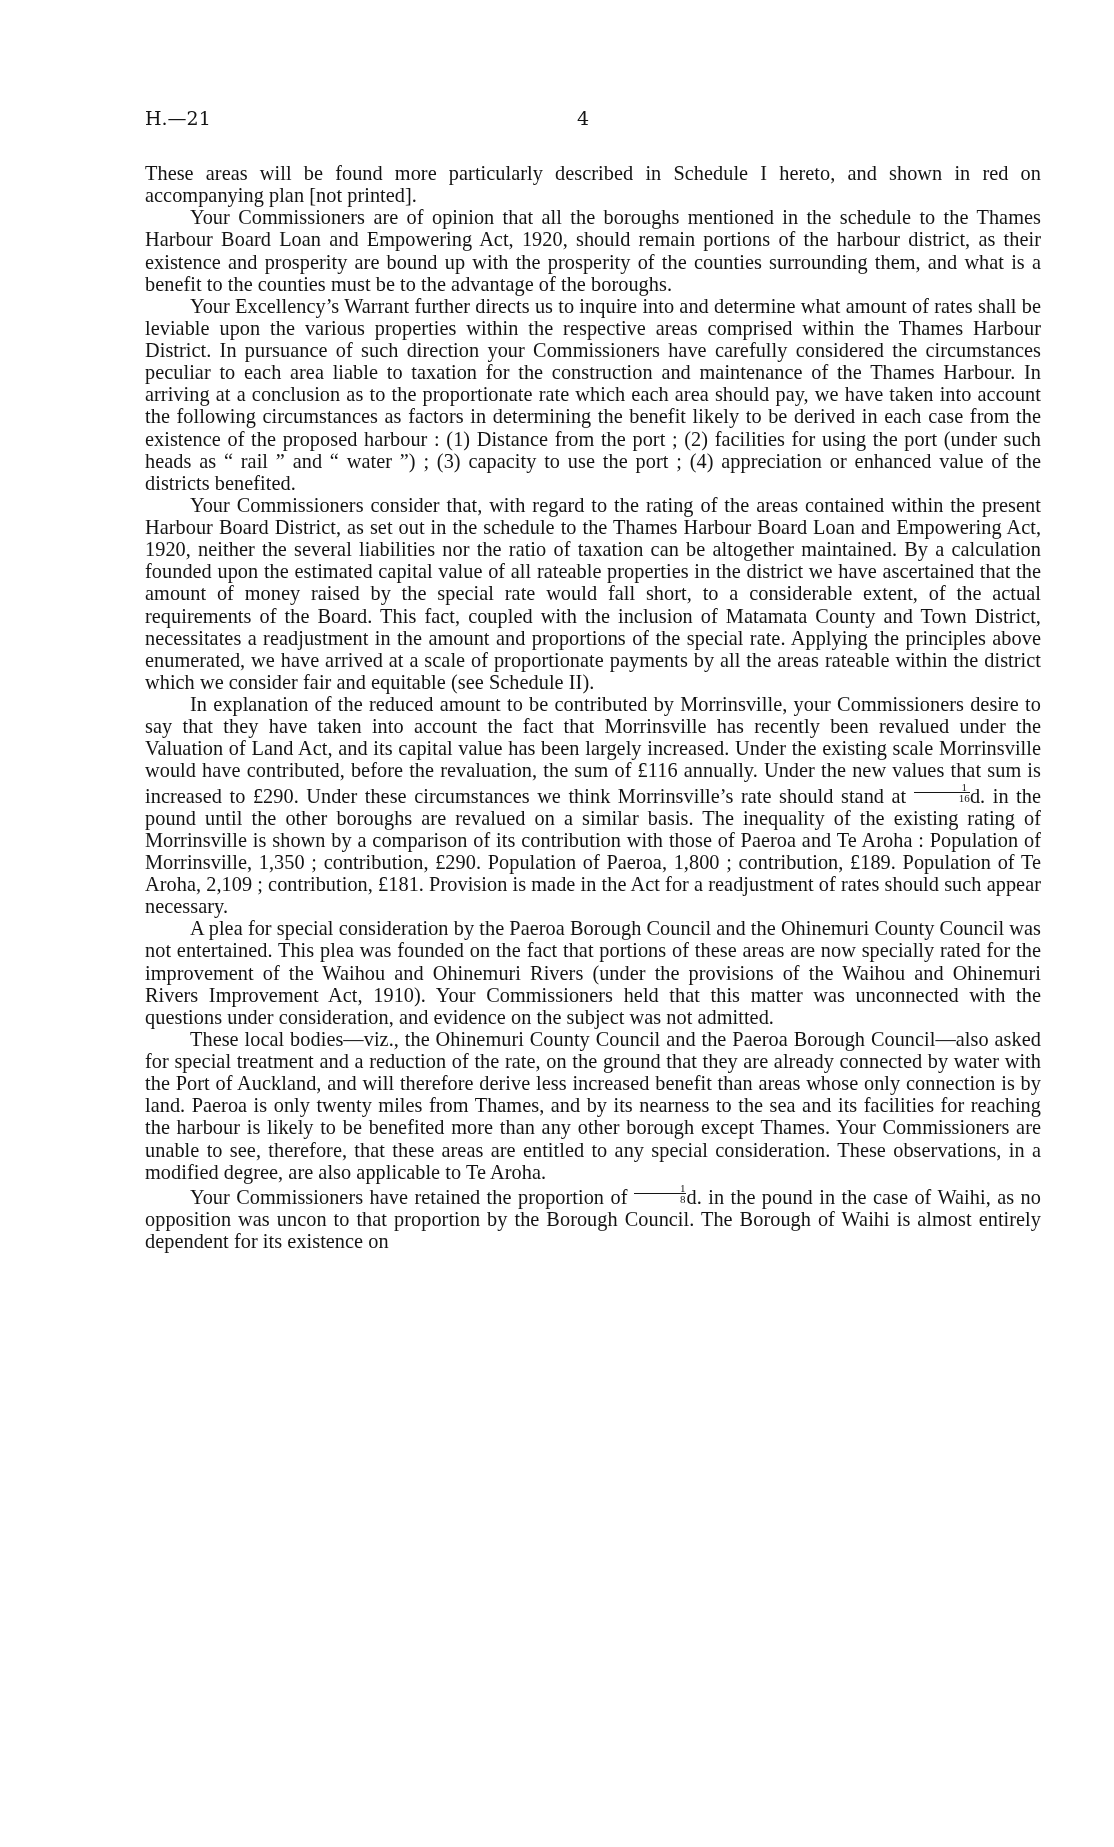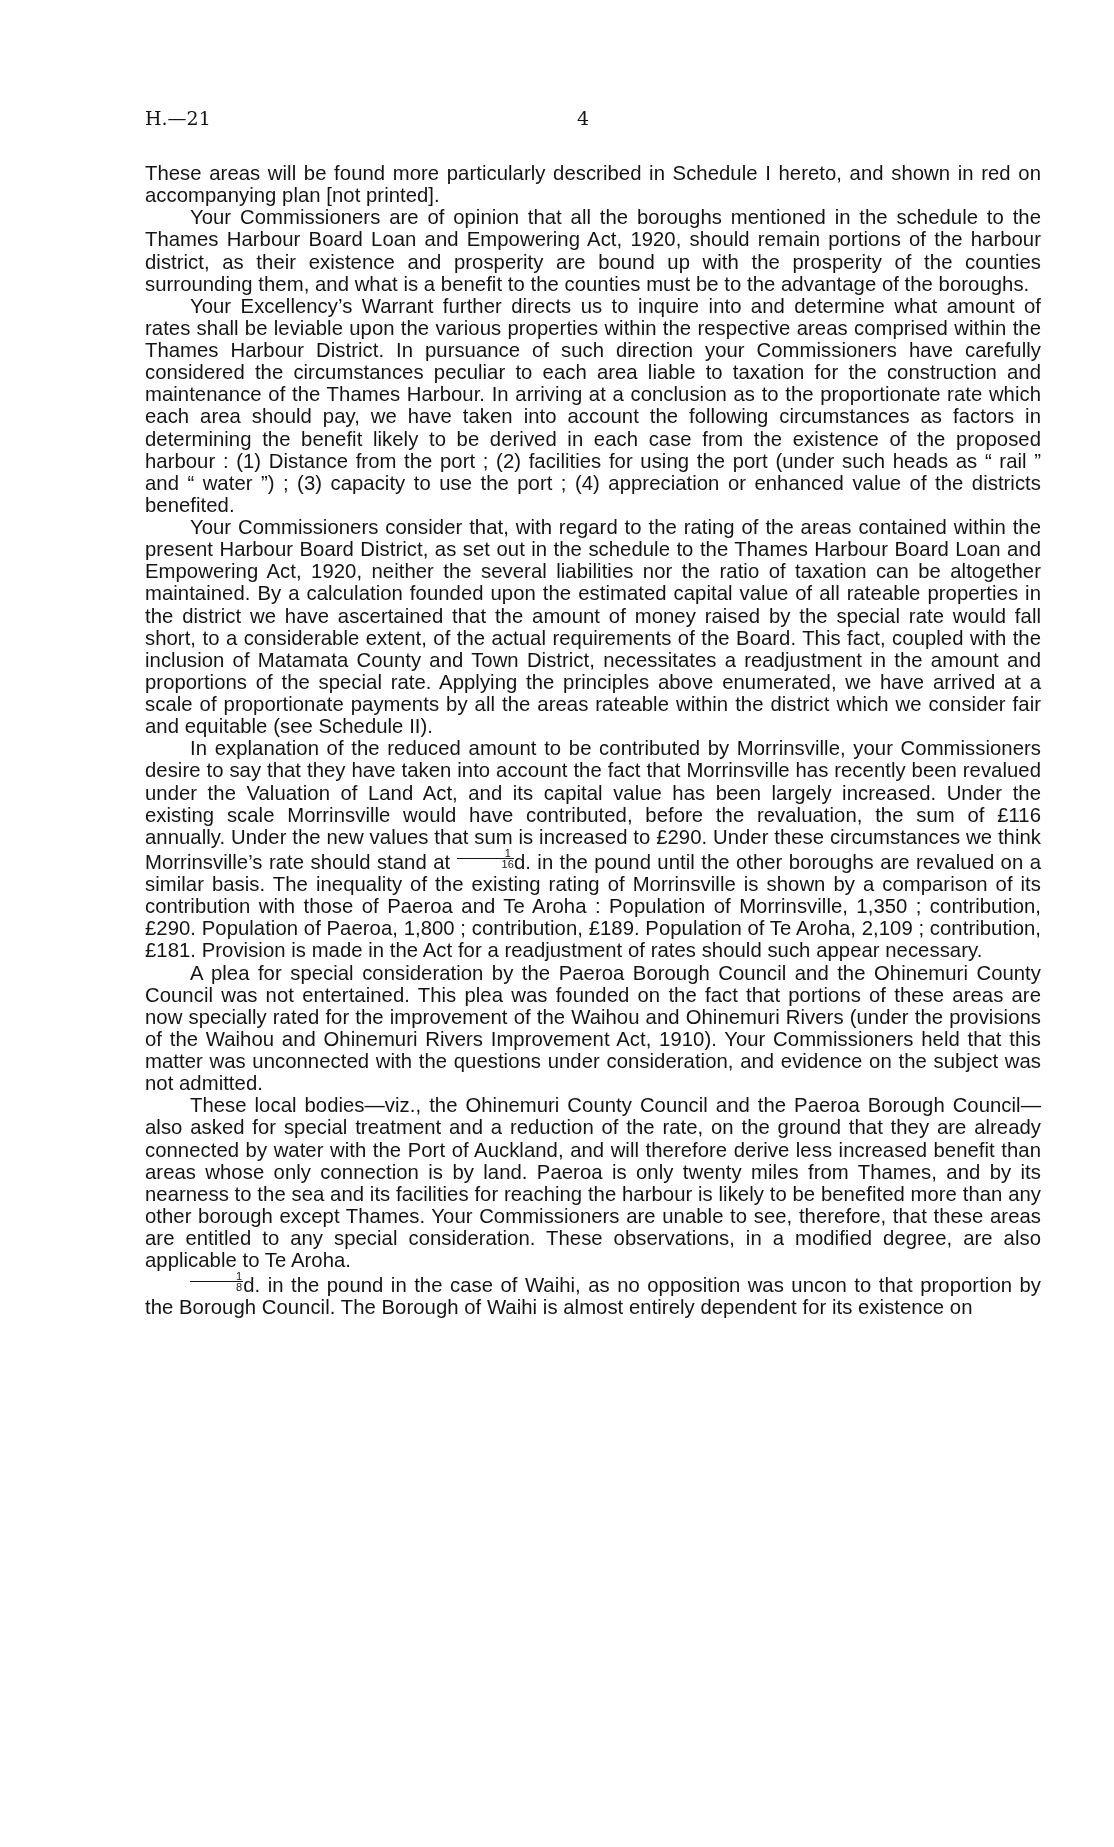--- a/index.html
+++ b/index.html
@@ -11,21 +11,21 @@
     margin-left: 31px;
   }
   .running-head {
     position: relative; height: 28px;
     font-size: 19px; line-height: 28px;
   }
   .running-head .ref { position: absolute; left: 0; top: 0; }
   .running-head .pnum { position: absolute; left: 432px; top: 0; }
   .body-text {
     margin-top: 30px;
-    font-family: Liberation Sans, sans-serif;
+    font-family: Liberation Serif, serif;
     font-size: 20.3px; line-height: 22.12px;
     text-align: justify; text-justify: inter-word;
     hyphens: manual;
     letter-spacing: 0.05px;
   }
   .body-text p { margin: 0; text-indent: 0; }
   .body-text p.indent { text-indent: 45px; }
   .frac { font-size: 11px; display: inline-block; vertical-align: 1px; line-height: 10px; text-align: center; }
   .frac .n { display: block; border-bottom: 1px solid #141414; padding: 0 1px; }
   .frac .d { display: block; }
@@ -39,15 +39,15 @@
     <span class="pnum">4</span>
   </div>
   <div class="body-text" id="body-text">
       <p class=""><span>These areas will be found more particularly described in Schedule I hereto, and shown in red on accompanying plan [not printed].</span></p>
       <p class="indent"><span>Your Commissioners are of opinion that all the boroughs mentioned in the schedule to the Thames Harbour Board Loan and Empowering Act, 1920, should remain portions of the harbour district, as their existence and prosperity are bound up with the prosperity of the counties surrounding them, and what is a benefit to the counties must be to the advantage of the boroughs.</span></p>
       <p class="indent"><span>Your Excellency’s Warrant further directs us to inquire into and determine what amount of rates shall be leviable upon the various properties within the respective areas comprised within the Thames Harbour District.  In pursuance of such direction your Commissioners have carefully considered the circumstances peculiar to each area liable to taxation for the construction and maintenance of the Thames Harbour.  In arriving at a conclusion as to the proportionate rate which each area should pay, we have taken into account the following circumstances as factors in determining the benefit likely to be derived in each case from the existence of the proposed harbour :  (1) Distance from the port ; (2) facilities for using the port (under such heads as “ rail ” and “ water ”) ; (3) capacity to use the port ; (4) appreciation or enhanced value of the districts benefited.</span></p>
       <p class="indent"><span>Your Commissioners consider that, with regard to the rating of the areas con­tained within the present Harbour Board District, as set out in the schedule to the Thames Harbour Board Loan and Empowering Act, 1920, neither the several liabili­ties nor the ratio of taxation can be altogether maintained.  By a calculation founded upon the estimated capital value of all rateable properties in the district we have ascertained that the amount of money raised by the special rate would fall short, to a considerable extent, of the actual requirements of the Board.  This fact, coupled with the inclusion of Matamata County and Town District, necessitates a readjustment in the amount and proportions of the special rate.  Applying the principles above enumerated, we have arrived at a scale of proportionate payments by all the areas rateable within the district which we consider fair and equitable (see Schedule II).</span></p>
       <p class="indent"><span>In explanation of the reduced amount to be contributed by Morrinsville, your Commissioners desire to say that they have taken into account the fact that Morrins­ville has recently been revalued under the Valuation of Land Act, and its capital value has been largely increased.  Under the existing scale Morrinsville would have contributed, before the revaluation, the sum of £116 annually.  Under the new values that sum is increased to £290.  Under these circumstances we think Morrins­ville’s rate should stand at </span><span class="frac"><span class="n">1</span><span class="d">16</span></span><span>d. in the pound until the other boroughs are revalued on a similar basis.  The inequality of the existing rating of Morrinsville is shown by a comparison of its contribution with those of Paeroa and Te Aroha :  Population of Morrinsville, 1,350 ;  contribution, £290.  Population of Paeroa, 1,800 ;  contri­bution, £189.  Population of Te Aroha, 2,109 ;  contribution, £181.  Provision is made in the Act for a readjustment of rates should such appear necessary.</span></p>
       <p class="indent"><span>A plea for special consideration by the Paeroa Borough Council and the Ohine­muri County Council was not entertained.  This plea was founded on the fact that portions of these areas are now specially rated for the improvement of the Waihou and Ohinemuri Rivers (under the provisions of the Waihou and Ohinemuri Rivers Improvement Act, 1910).  Your Commissioners held that this matter was uncon­nected with the questions under consideration, and evidence on the subject was not admitted.</span></p>
       <p class="indent"><span>These local bodies—viz., the Ohinemuri County Council and the Paeroa Borough Council—also asked for special treatment and a reduction of the rate, on the ground that they are already connected by water with the Port of Auckland, and will therefore derive less increased benefit than areas whose only connection is by land. Paeroa is only twenty miles from Thames, and by its nearness to the sea and its facilities for reaching the harbour is likely to be benefited more than any other borough except Thames.  Your Commissioners are unable to see, therefore, that these areas are entitled to any special consideration.  These observations, in a modified degree, are also applicable to Te Aroha.</span></p>
-      <p class="indent"><span class="frac"><span class="n">1</span><span class="d">8</span></span><span>d. in the pound in the case of Waihi, as no opposition was uncon to that proportion by the Borough Council.   The Borough of Waihi is almost entirely dependent for its existence on</span></p>
+      <p class="indent"><span>Your Commissioners have retained the proportion of </span><span class="frac"><span class="n">1</span><span class="d">8</span></span><span>d. in the pound in the case of Waihi, as no opposition was uncon to that proportion by the Borough Council.   The Borough of Waihi is almost entirely dependent for its existence on</span></p>
     </div>
 </div>
 
 </body></html>

